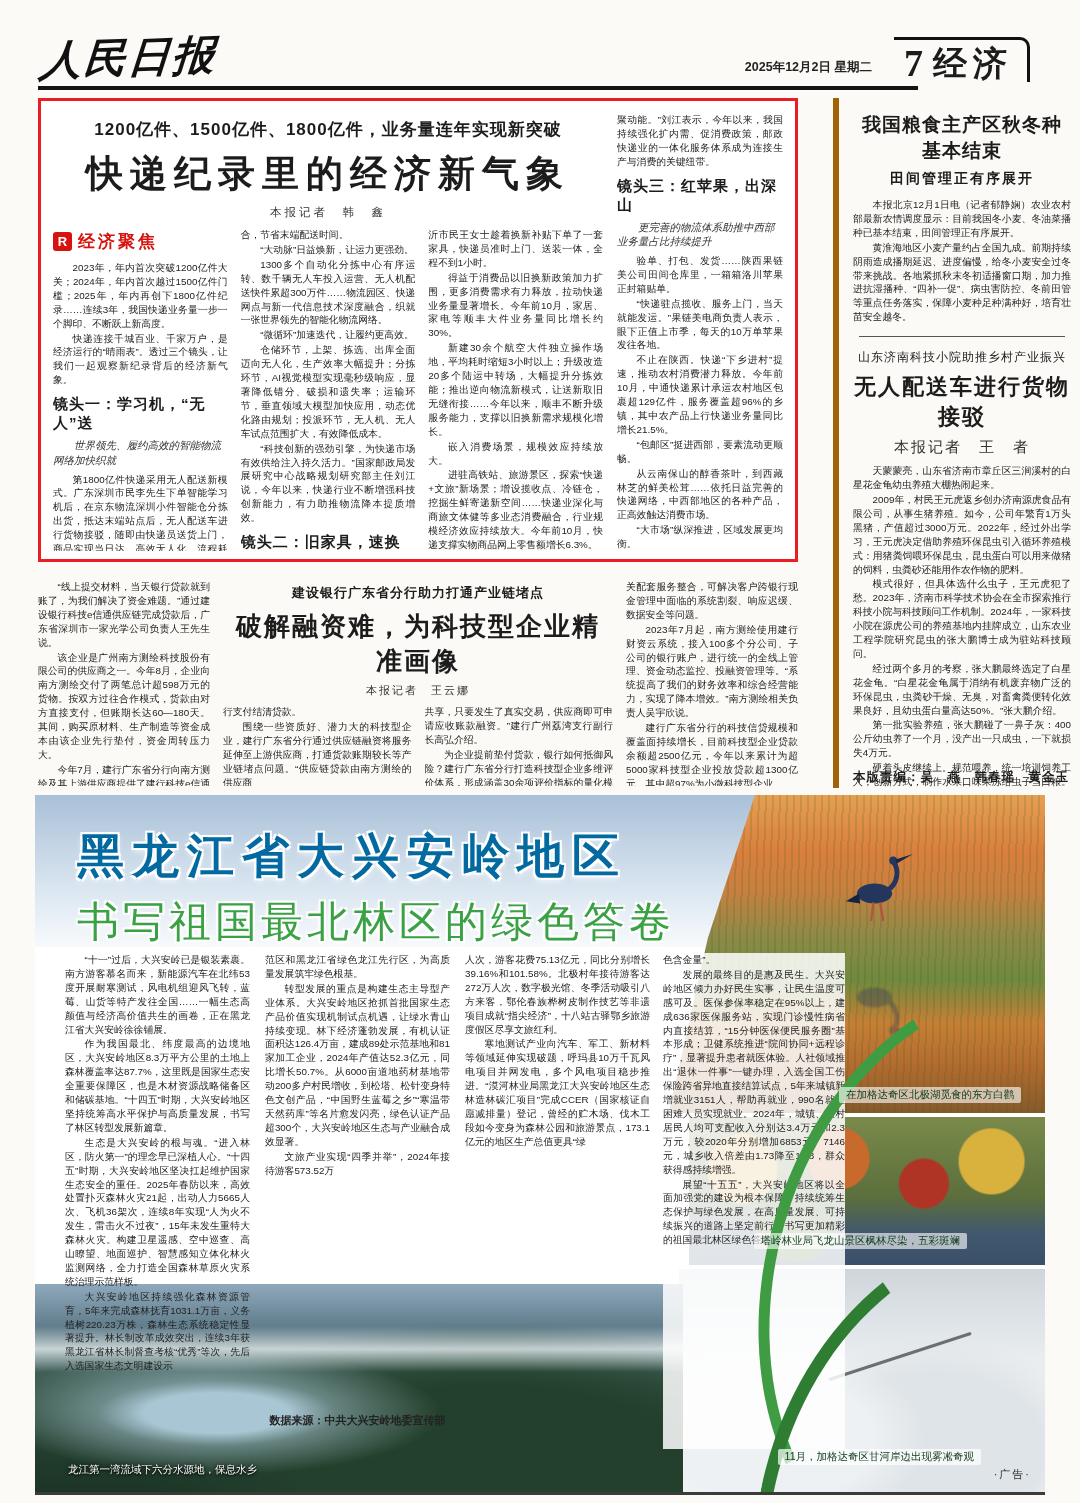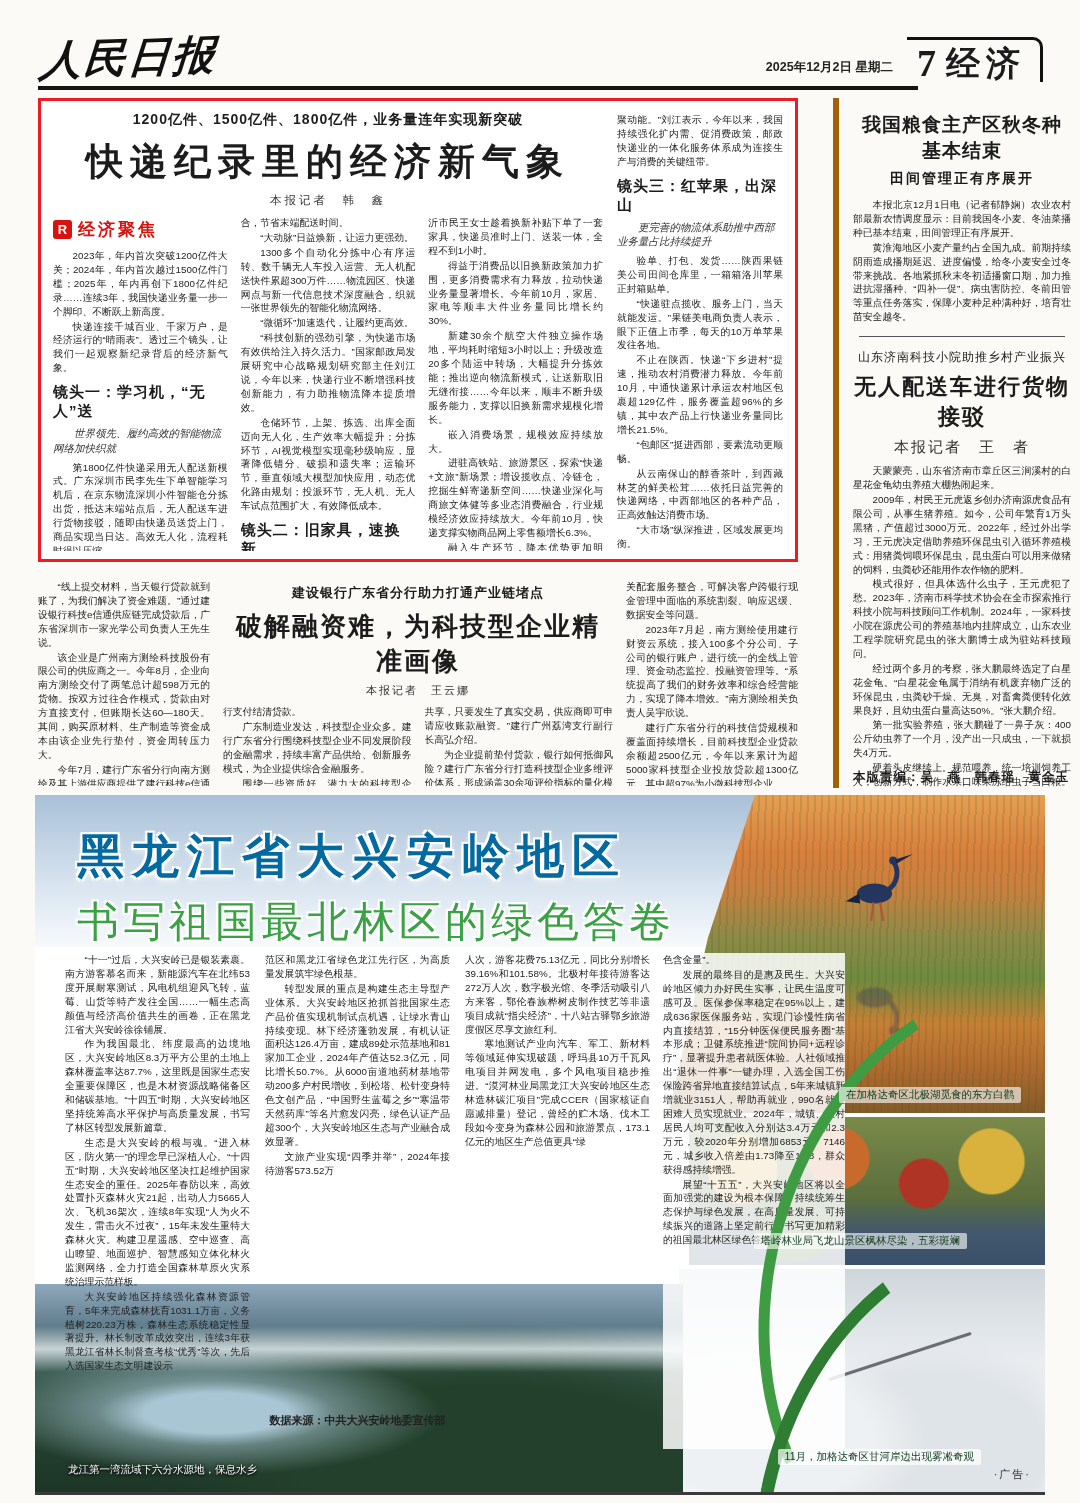--- a/index.html
+++ b/index.html
@@ -4,39 +4,39 @@
 <style>
   * { box-sizing: border-box; margin: 0; padding: 0; }
   html,body { width:1080px; height:1503px; }
   body { font-family:"Liberation Sans",sans-serif; background:#e9e7e2; color:#1c1c1c; }
   .page { position:relative; width:1080px; height:1503px; background:#fbfaf7; overflow:hidden; }
 
   
   .hdr { position:absolute; left:40px; top:26px; right:34px; height:58px; }
   .masthead { position:absolute; left:0; top:4px; font-family:"DejaVu Serif",serif; font-style:italic;
               font-weight:900; font-size:42px; letter-spacing:2px; transform:skewX(-6deg) rotate(-2deg); color:#111; }
-  .hdr-right { position:absolute; right:3px; bottom:2px; display:flex; align-items:flex-end; gap:14px; }
+  .hdr-right { position:absolute; right:16px; bottom:2px; display:flex; align-items:flex-end; gap:22px; }
   .hdr-date { font-size:12.5px; font-weight:700; color:#222; padding-bottom:6px; }
   .hdr-pagebox { display:flex; align-items:flex-end; gap:10px; border-top:3px solid #111; border-right:3px solid #111;
                  border-radius:0 10px 0 0; padding:4px 14px 0 10px; }
   .hdr-pageno { font-family:"Liberation Serif",serif; font-size:38px; font-weight:900; line-height:1; }
   .hdr-section { font-size:34px; font-weight:900; letter-spacing:6px; line-height:1.05; }
   .hdr-rule { position:absolute; left:38px; top:86px; width:880px; height:4px; background:#141414; }
 
   
   .paras p { margin:0 0 1px; text-indent:2em; text-align:justify; font-size:9.8px; line-height:1.42; color:#222; }
   .cont p:first-child { text-indent:0; }
   .subhead { font-size:10.5px; font-style:italic; color:#333; margin:3px 0 5px; text-indent:2em; line-height:1.4; }
   .crosshead { font-size:15px; font-weight:900; text-align:left; margin:8px 0 5px; letter-spacing:1px; }
 
   
   .lead-box { position:absolute; left:38px; top:98px; width:760px; height:464px; border:3px solid #ec1c24;
               background:#fff; padding:10px 12px 8px; display:flex; gap:14px; }
   .lead-main { flex:1; display:flex; flex-direction:column; min-width:0; }
-  .lead-kicker { text-align:center; font-size:14px; font-weight:800; letter-spacing:1px; margin-top:0; }
+  .lead-kicker { text-align:center; font-size:17px; font-weight:800; letter-spacing:1px; margin-top:7px; }
   .lead-title { text-align:center; font-size:37px; font-weight:900; letter-spacing:7px; margin:8px 0 6px; }
   .lead-byline { text-align:center; font-size:11.5px; color:#333; margin-bottom:8px; letter-spacing:3px; }
   .lead-cols { display:flex; gap:13px; flex:1; overflow:hidden; }
   .lead-col { flex:1; min-width:0; overflow:hidden; }
   .focus { display:flex; align-items:center; gap:6px; margin:2px 0 8px; }
   .focus-r { width:19px; height:19px; background:#d6130e; color:#fff; font-weight:900; font-size:13px;
              display:flex; align-items:center; justify-content:center; border-radius:3px; }
   .focus-label { color:#d6130e; font-size:17px; font-weight:900; letter-spacing:3px; }
   .lead-col4 { width:166px; overflow:hidden; padding-top:2px; }
 
@@ -153,22 +153,22 @@
           <div class="paras">
               <p>第1800亿件快递采用无人配送新模式。广东深圳市民李先生下单智能学习机后，在京东物流深圳小件智能仓分拣出货，抵达末端站点后，无人配送车进行货物接驳，随即由快递员送货上门，商品实现当日达。高效无人化，流程耗时得以压缩。</p>
             </div>
         </div>
         <div class="lead-col">
           <div class="paras cont">
               <p>合，节省末端配送时间。</p>
               <p>“大动脉”日益焕新，让运力更强劲。</p>
               <p>1300多个自动化分拣中心有序运转、数千辆无人车投入运营、无人机配送快件累超300万件……物流园区、快递网点与新一代信息技术深度融合，织就一张世界领先的智能化物流网络。</p>
               <p>“微循环”加速迭代，让履约更高效。</p>
+              <p>仓储环节，上架、拣选、出库全面迈向无人化，生产效率大幅提升；分拣环节，AI视觉模型实现毫秒级响应，显著降低错分、破损和遗失率；运输环节，垂直领域大模型加快应用，动态优化路由规划；投派环节，无人机、无人车试点范围扩大，有效降低成本。</p>
               <p>“科技创新的强劲引擎，为快递市场有效供给注入持久活力。”国家邮政局发展研究中心战略规划研究部主任刘江说，今年以来，快递行业不断增强科技创新能力，有力助推物流降本提质增效。</p>
-              <p>仓储环节，上架、拣选、出库全面迈向无人化，生产效率大幅提升；分拣环节，AI视觉模型实现毫秒级响应，显著降低错分、破损和遗失率；运输环节，垂直领域大模型加快应用，动态优化路由规划；投派环节，无人机、无人车试点范围扩大，有效降低成本。</p>
             </div>
           <div class="crosshead">镜头二：旧家具，速换新</div>
 
         </div>
         <div class="lead-col">
           <div class="paras cont">
               <p>沂市民王女士趁着换新补贴下单了一套家具，快递员准时上门、送装一体，全程不到1小时。</p>
               <p>得益于消费品以旧换新政策加力扩围，更多消费需求有力释放，拉动快递业务量显著增长。今年前10月，家居、家电等顺丰大件业务量同比增长约30%。</p>
               <p>新建30余个航空大件独立操作场地，平均耗时缩短3小时以上；升级改造20多个陆运中转场，大幅提升分拣效能；推出逆向物流新模式，让送新取旧无缝衔接……今年以来，顺丰不断升级服务能力，支撑以旧换新需求规模化增长。</p>
               <p>嵌入消费场景，规模效应持续放大。</p>
@@ -223,21 +223,20 @@
         <p>该企业是广州南方测绘科技股份有限公司的供应商之一。今年8月，企业向南方测绘交付了两笔总计超598万元的货物。按双方过往合作模式，货款由对方直接支付，但账期长达60—180天。其间，购买原材料、生产制造等资金成本由该企业先行垫付，资金周转压力大。</p>
         <p>今年7月，建行广东省分行向南方测绘及其上游供应商提供了建行科技e信通供应链贷款产品，首批专项授信额度为8000万元。在该模式下，南方测绘需要向上游供应商支付货款时，供应商可以线上申请应收账款融资，很快就能拿到货款。融资到期后再由南方测绘向银</p>
       </div>
     <div class="bank-mid">
       <div class="bank-kicker">建设银行广东省分行助力打通产业链堵点</div>
       <h2 class="bank-title">破解融资难，为科技型企业精准画像</h2>
       <div class="bank-byline">本报记者　王云娜</div>
       <div class="bank-cols">
         <div class="bank-col paras cont">
             <p>行支付结清贷款。</p>
-            <p>广东制造业发达，科技型企业众多。建行广东省分行围绕科技型企业不同发展阶段的金融需求，持续丰富产品供给、创新服务模式，为企业提供综合金融服务。</p>
             <p>围绕一些资质好、潜力大的科技型企业，建行广东省分行通过供应链融资将服务延伸至上游供应商，打通货款账期较长等产业链堵点问题。“供应链贷款由南方测绘的供应商</p>
           </div>
         <div class="bank-col paras cont">
             <p>共享，只要发生了真实交易，供应商即可申请应收账款融资。”建行广州荔湾支行副行长高弘介绍。</p>
             <p>为企业提前垫付货款，银行如何抵御风险？建行广东省分行打造科技型企业多维评价体系，形成涵盖30余项评价指标的量化模型，为企业进行精准画像评级。此外，面向广东超7万家科技型企业，建行广东省分行配备了数字化系统，对企业的综合创新发展实力及风险状况进行数字化评价与交叉验证。</p>
           </div>
       </div>
     </div>
     <div class="bank-c4 paras cont">
         <p>关配套服务整合，可解决客户跨银行现金管理中面临的系统割裂、响应迟缓、数据安全等问题。</p>

